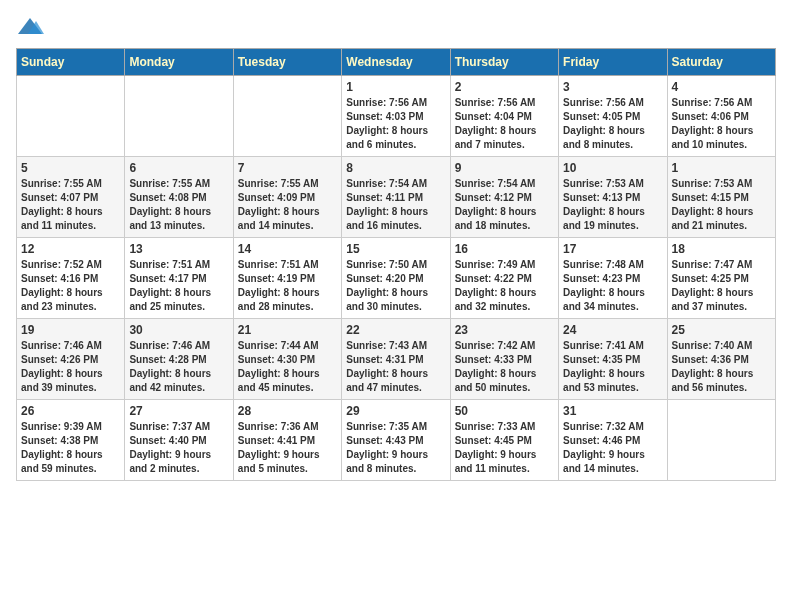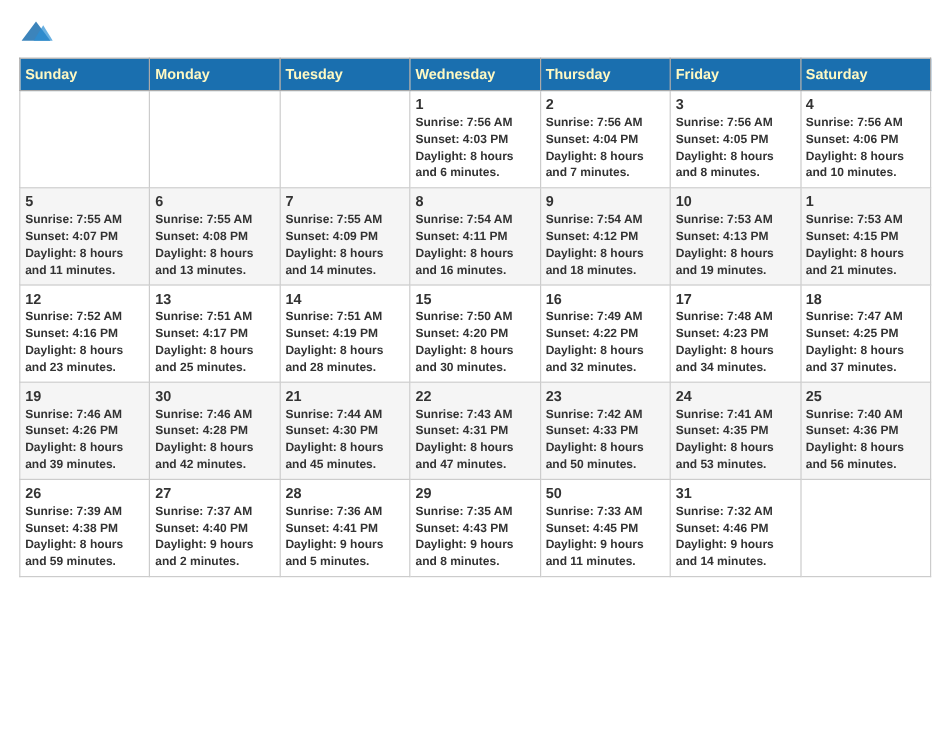--- a/index.html
+++ b/index.html
@@ -284,21 +284,21 @@
         <td>
           <span class="day-number">25</span>
           <div class="day-info" style="white-space: pre-line;">Sunrise: 7:40 AM
 Sunset: 4:36 PM
 Daylight: 8 hours and 56 minutes.</div>
         </td>
       </tr>
       <tr>
         <td>
           <span class="day-number">26</span>
-          <div class="day-info" style="white-space: pre-line;">Sunrise: 7:39 AM
+          <div class="day-info" style="white-space: pre-line;">Sunrise: 9:39 AM
 Sunset: 4:38 PM
 Daylight: 8 hours and 59 minutes.</div>
         </td>
         <td>
           <span class="day-number">27</span>
           <div class="day-info" style="white-space: pre-line;">Sunrise: 7:37 AM
 Sunset: 4:40 PM
 Daylight: 9 hours and 2 minutes.</div>
         </td>
         <td>

